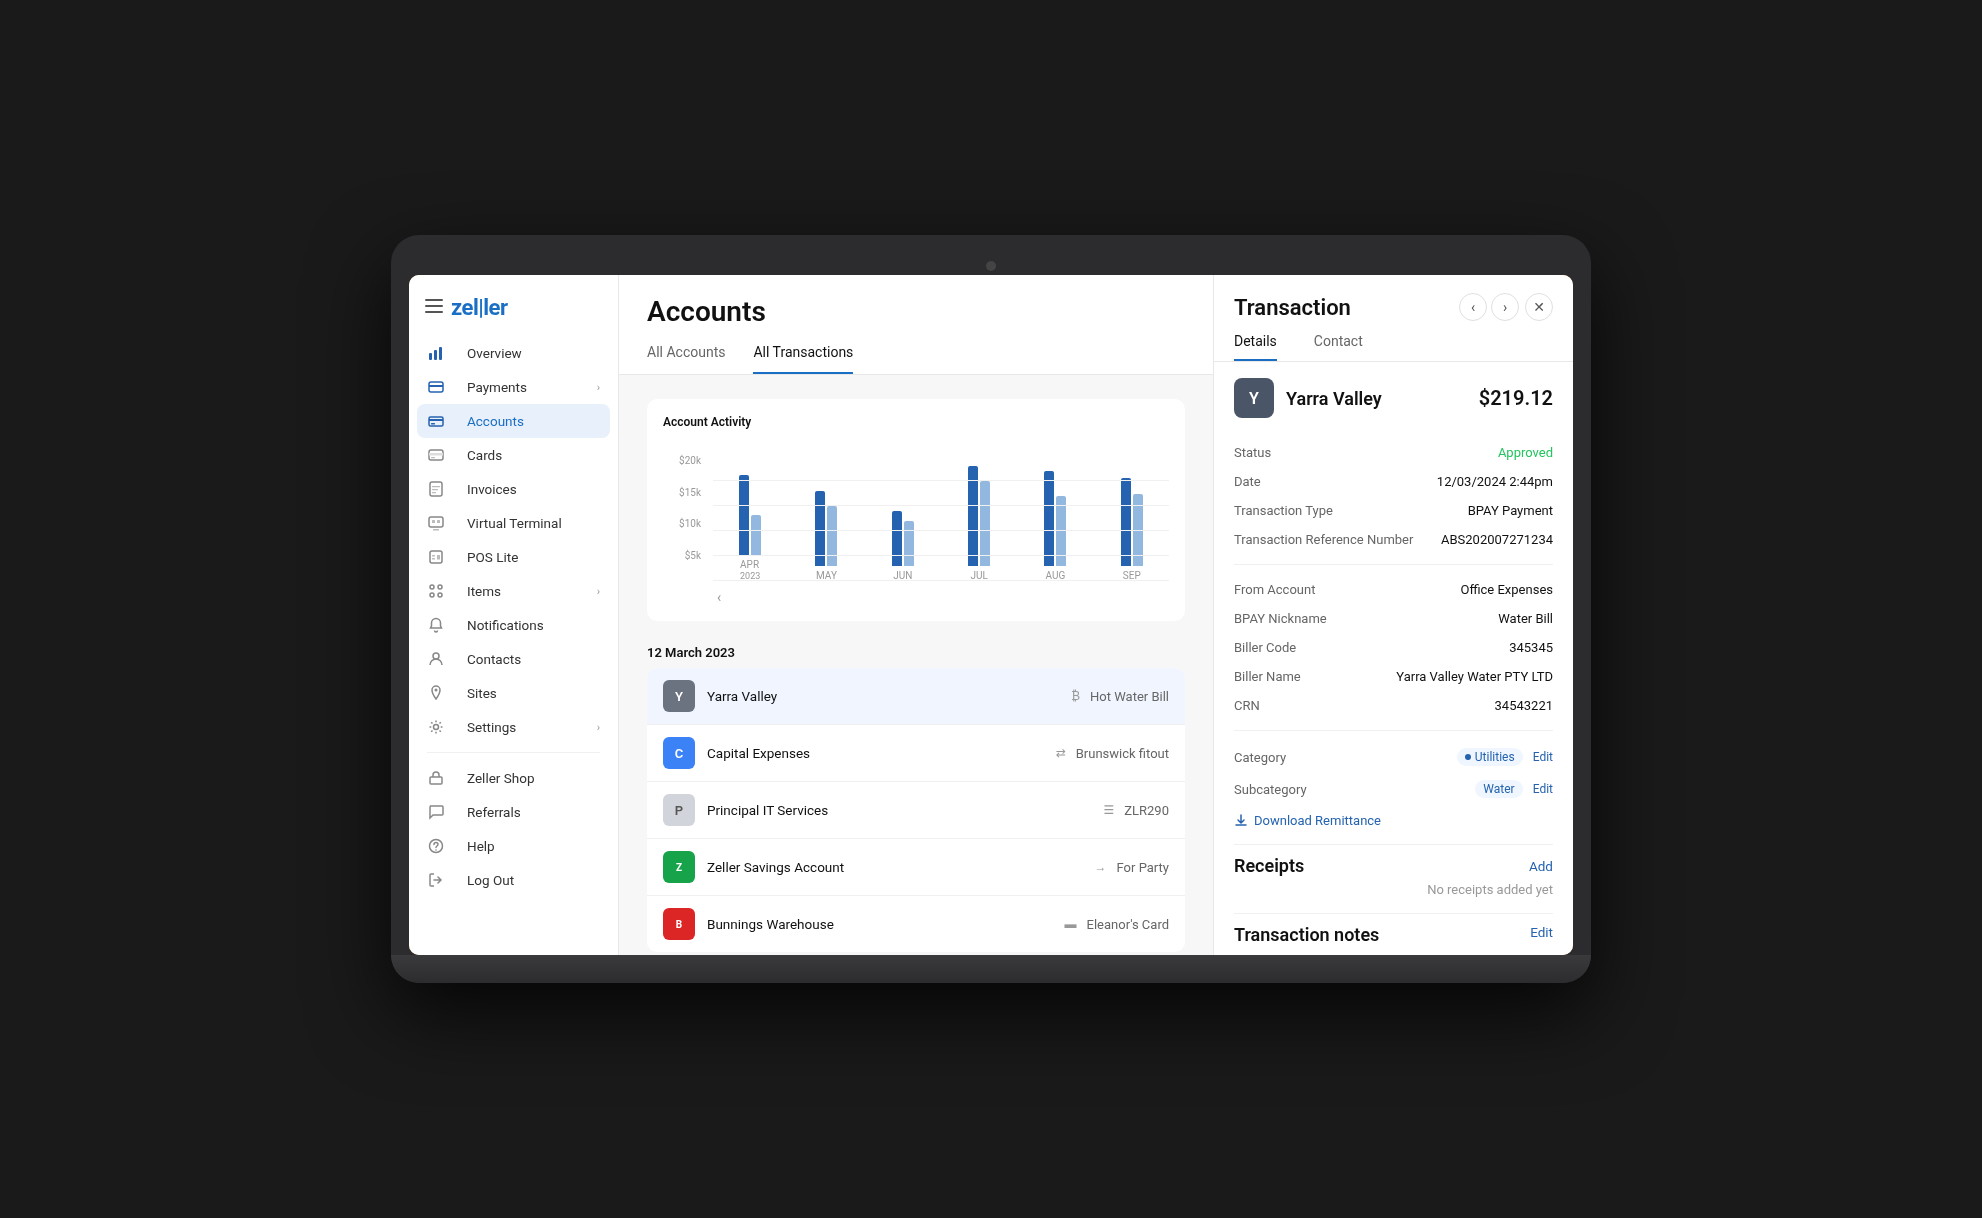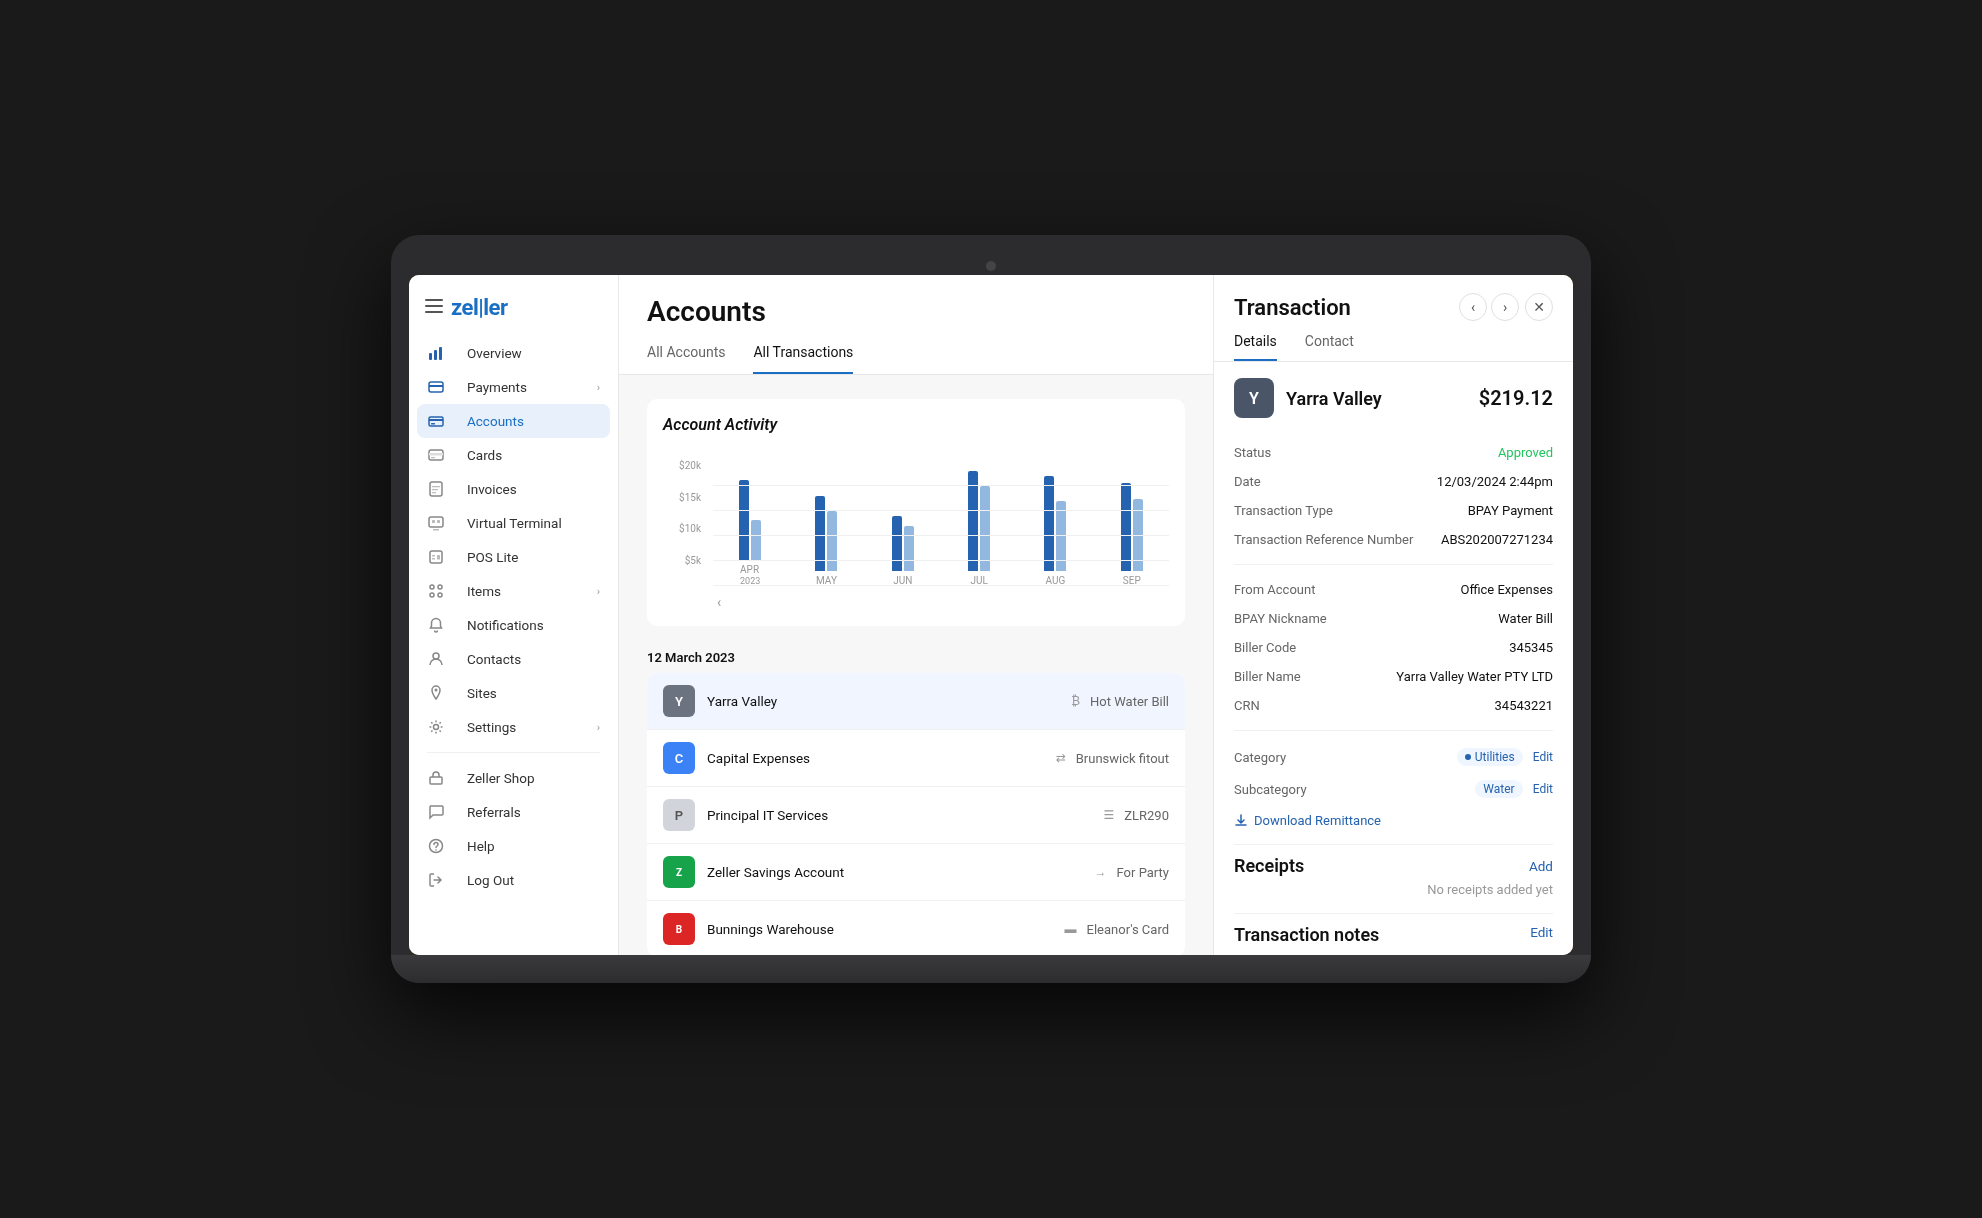--- a/index.html
+++ b/index.html
@@ -147,25 +147,24 @@
     .tab-item.active {
       color: #111;
       border-bottom: 2px solid #1a6fc4;
     }
     .main-body {
       flex: 1;
       overflow-y: auto;
       padding: 24px 28px;
     }
     .section-title {
-      font-size: 16px;
+      font-size: 12px;
       font-weight: 600;
       color: #111;
       margin-bottom: 16px;
-      font-style: italic;
     }
 
     
     .chart-container {
       background: #fff;
       border-radius: 10px;
       padding: 16px;
       margin-bottom: 24px;
       overflow: hidden;
     }
@@ -345,21 +344,21 @@
       border: 1px solid #e0e0e0;
       display: flex;
       align-items: center;
       justify-content: center;
       cursor: pointer;
       font-size: 14px;
       color: #555;
     }
     .detail-tabs {
       display: flex;
-      gap: 28px;
+      gap: 37px;
       padding: 12px 20px 0 20px;
       border-bottom: 1px solid #e8e8e8;
     }
     .detail-tab {
       font-size: 14px;
       color: #666;
       padding-bottom: 10px;
       cursor: pointer;
       border-bottom: 2px solid transparent;
     }

